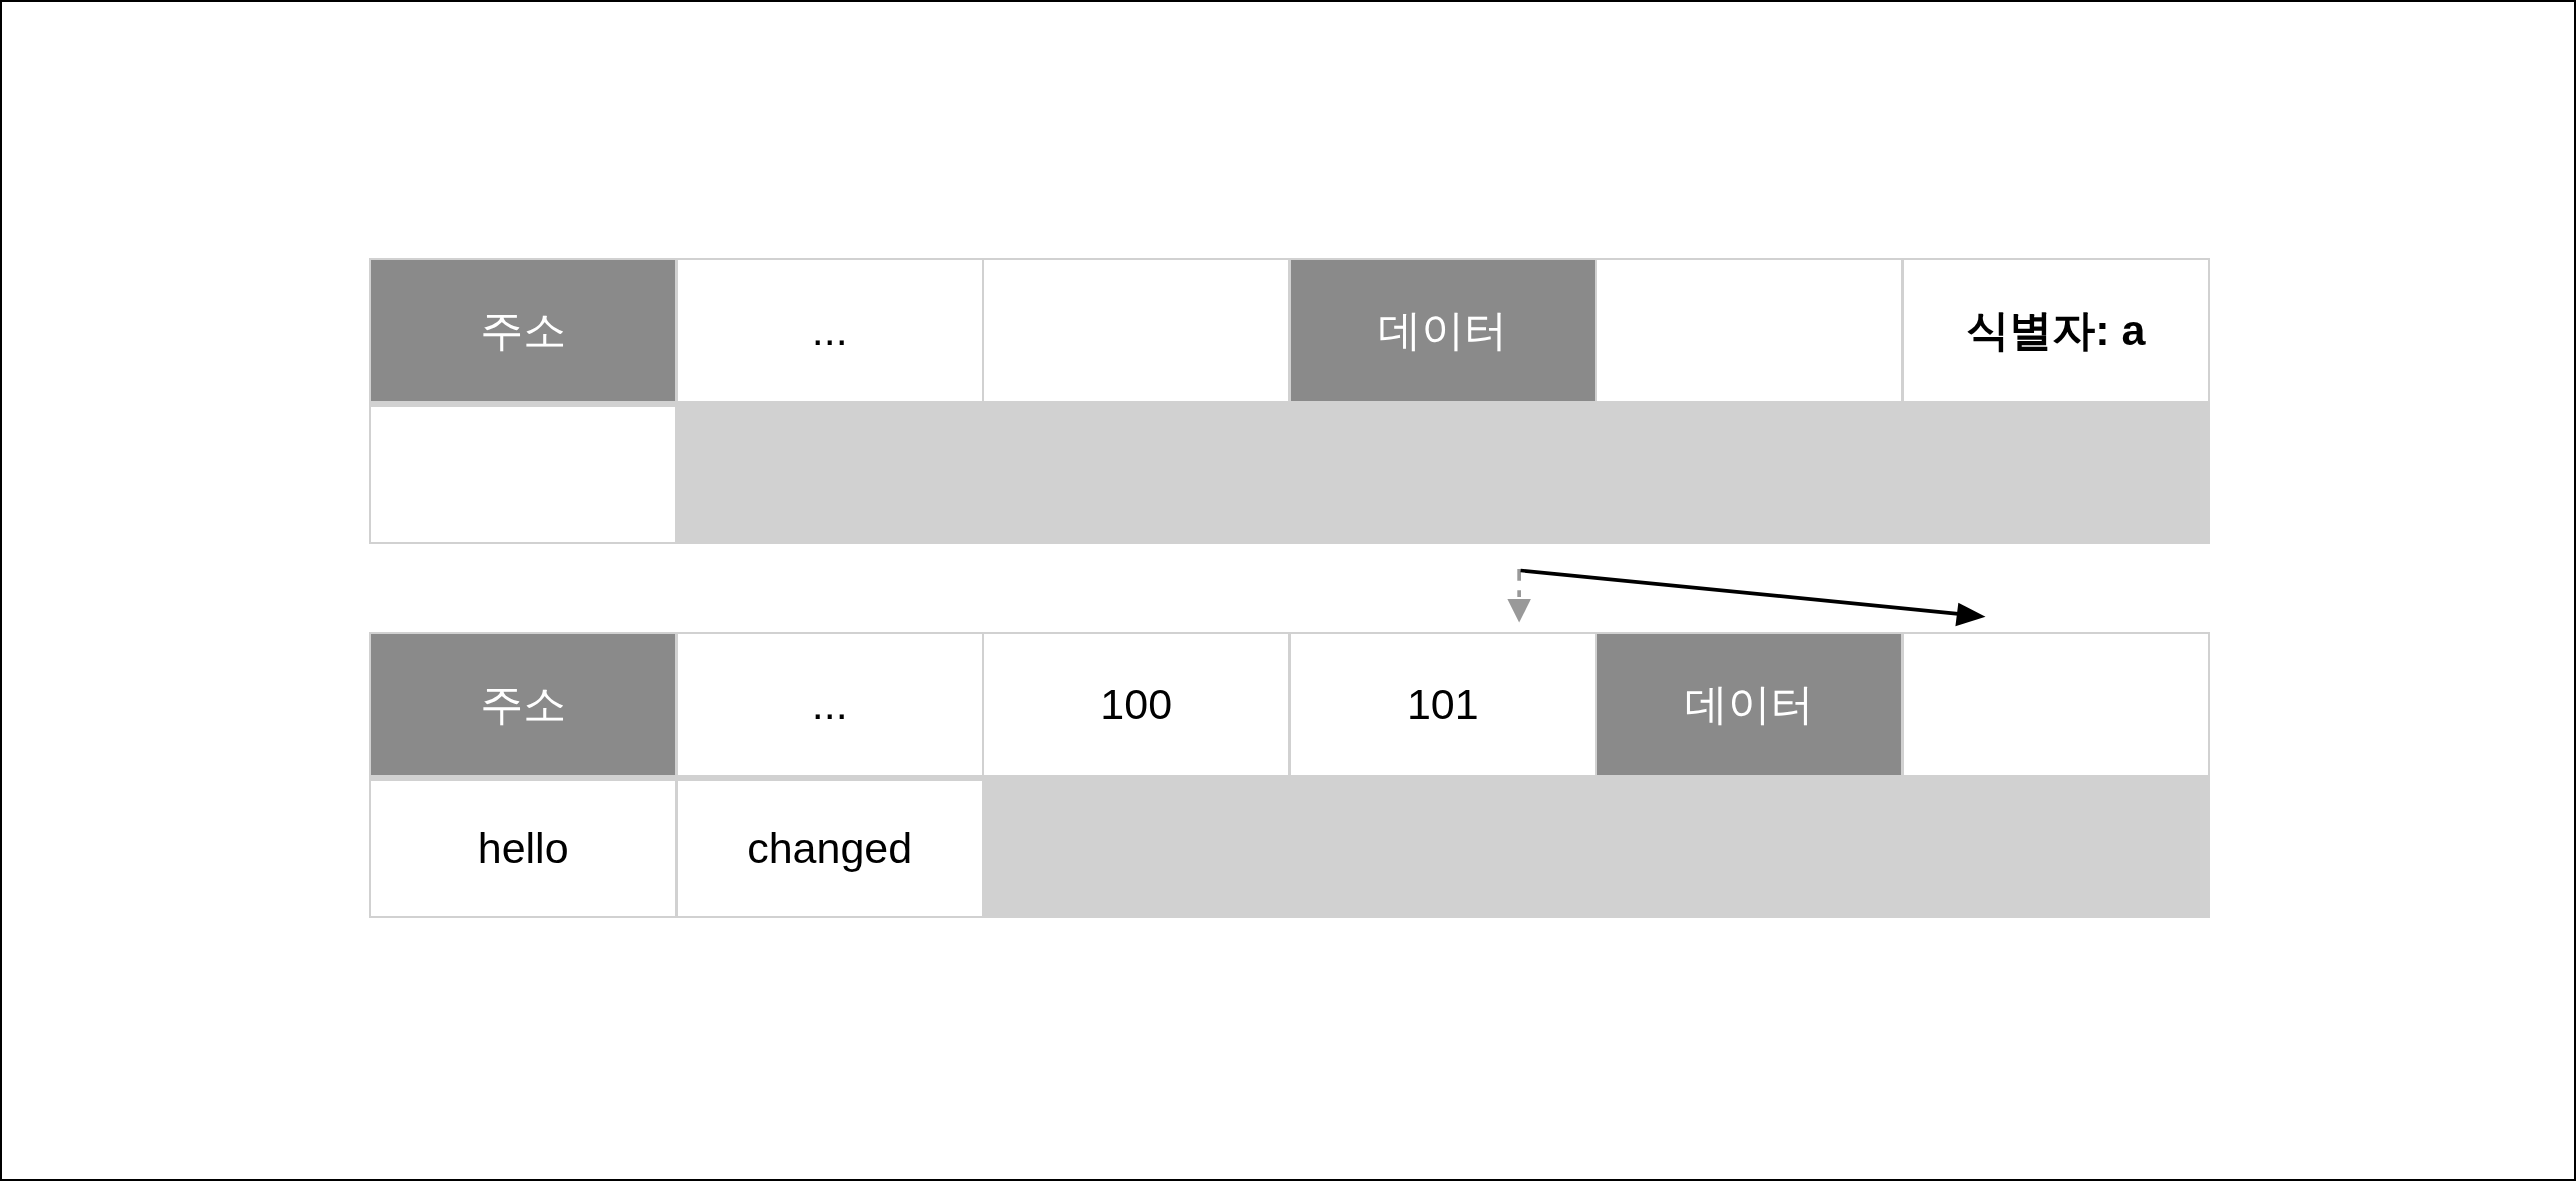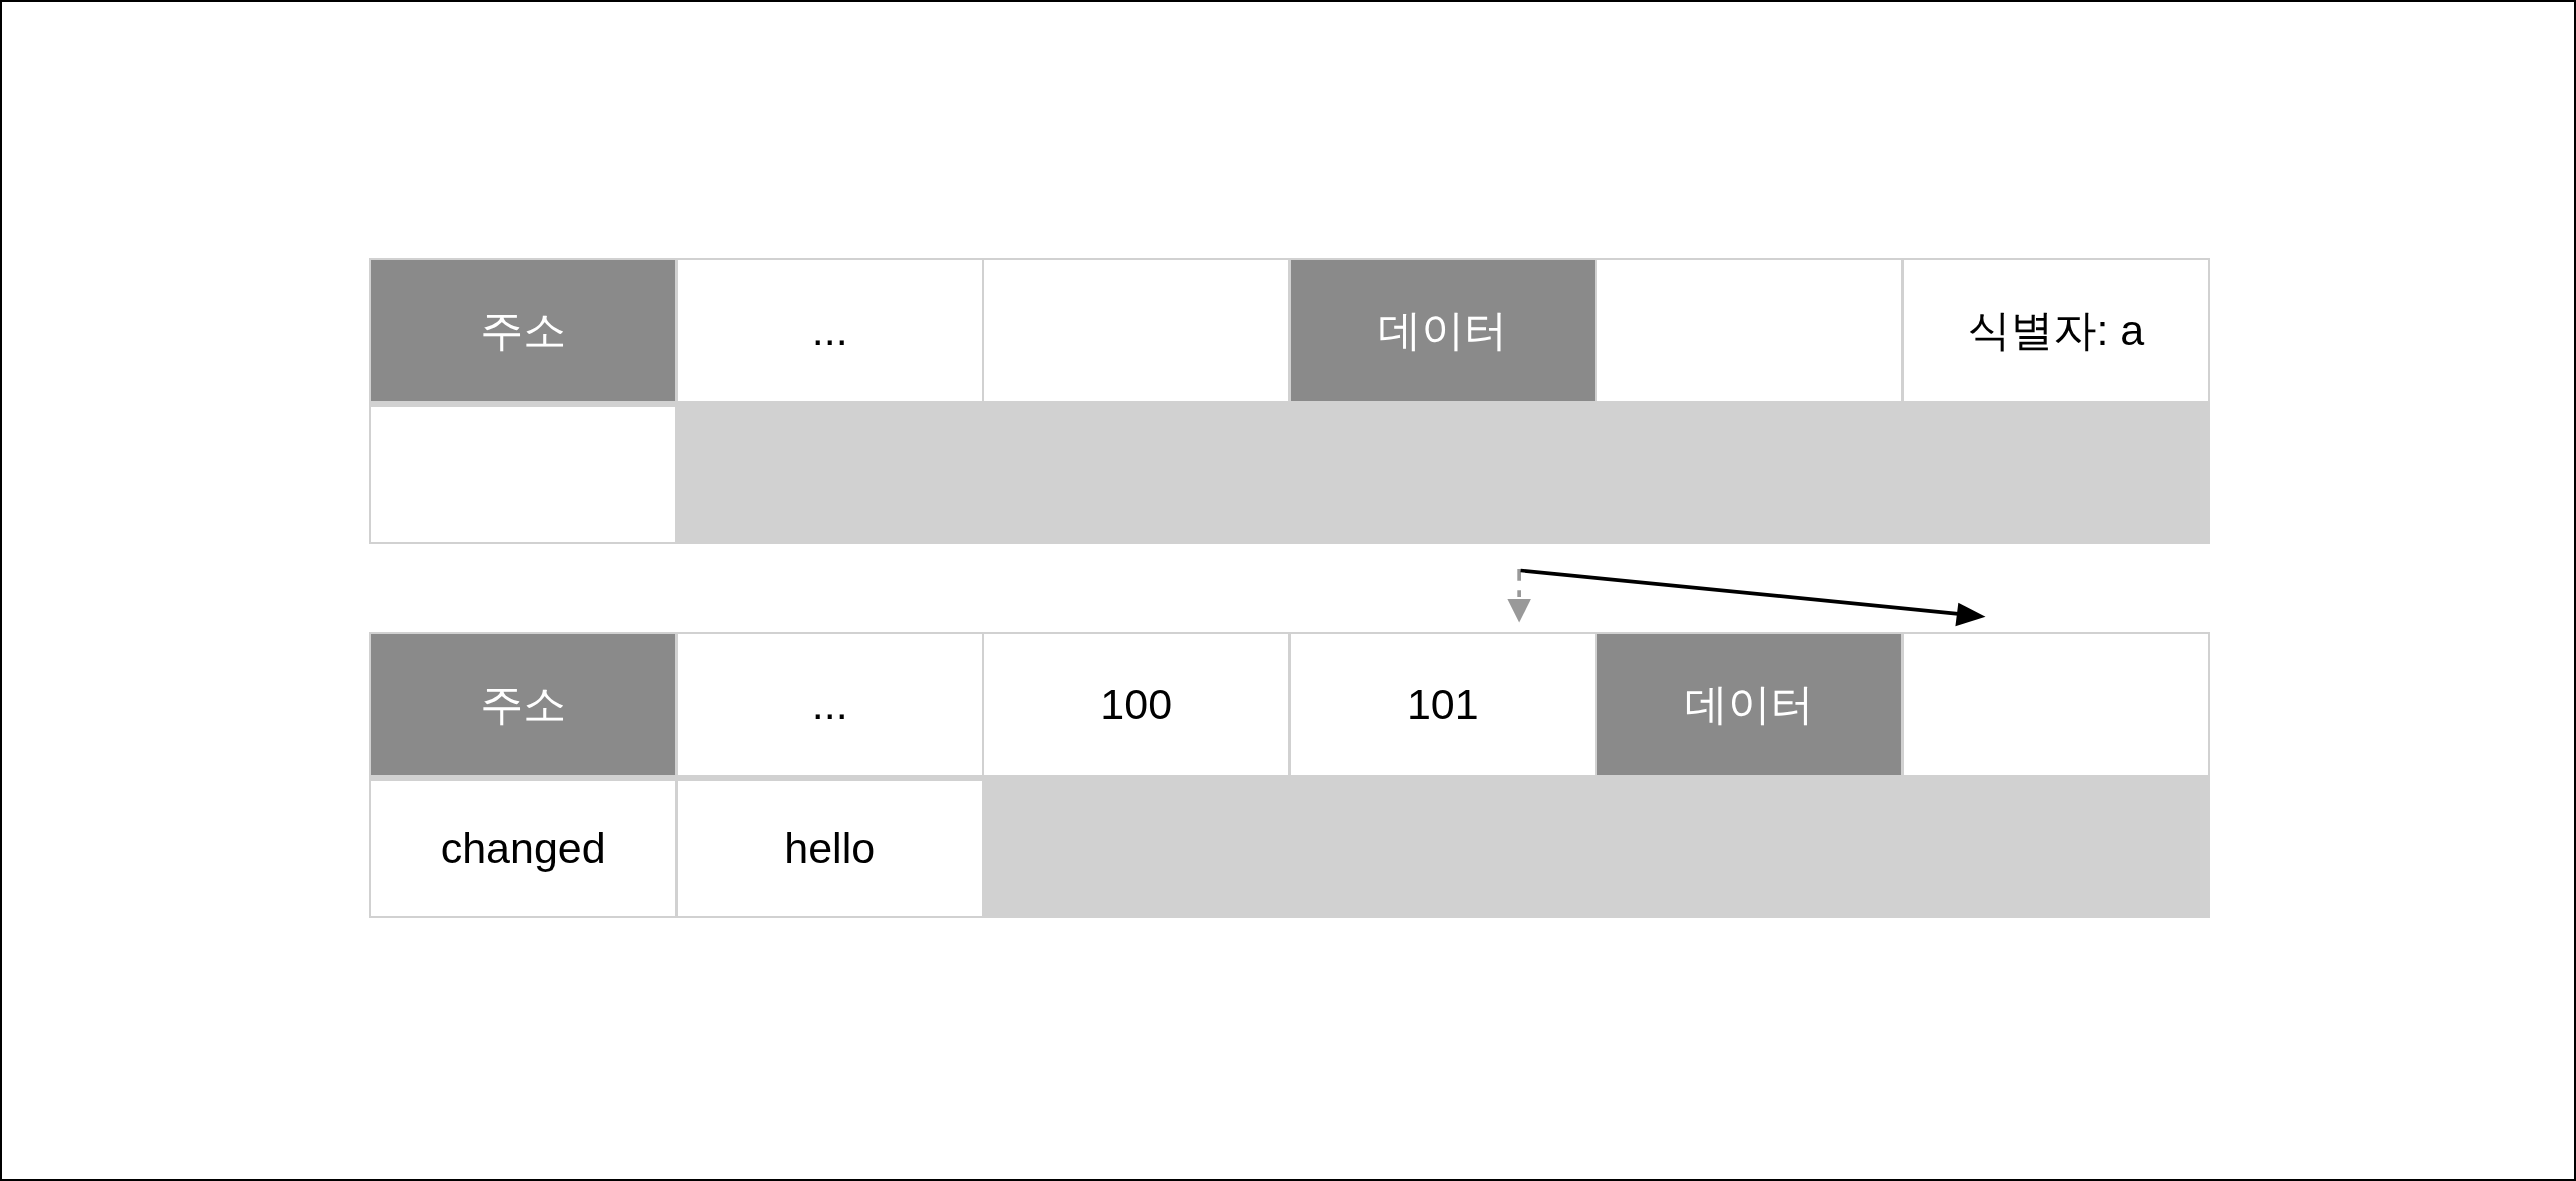--- a/index.html
+++ b/index.html
@@ -38,21 +38,21 @@
     line-height: 1.25;
     display: flex;
     align-items: center;
     justify-content: center;
     text-align: center;
   }
   .cell.head {
     background: #8a8a8a;
     color: #ffffff;
   }
-  .cell.two-line { flex-direction: column; }
+  .cell.two-line { flex-direction: column; font-weight: bold; }
   .cell.two-line .line { display: block; line-height: 65px; }
   .cell s { text-decoration: line-through; text-decoration-thickness: 3.7px; }
   .arrow-layer {
     position: absolute;
     left: 0; top: 0;
     width: 2576px;
     height: 1181px;
     pointer-events: none;
   }
 </style>
@@ -86,18 +86,18 @@
   </svg>
 
   <div class="memtable bottom">
     <div class="cell head">주소</div>
     <div class="cell">...</div>
     <div class="cell">100</div>
     <div class="cell">101</div>
 
     <div class="cell head">데이터</div>
     <div class="cell"></div>
+    <div class="cell">hello</div>
     <div class="cell">changed</div>
-    <div class="cell">hello</div>
   </div>
 
 </div>
 
 
 </body></html>

